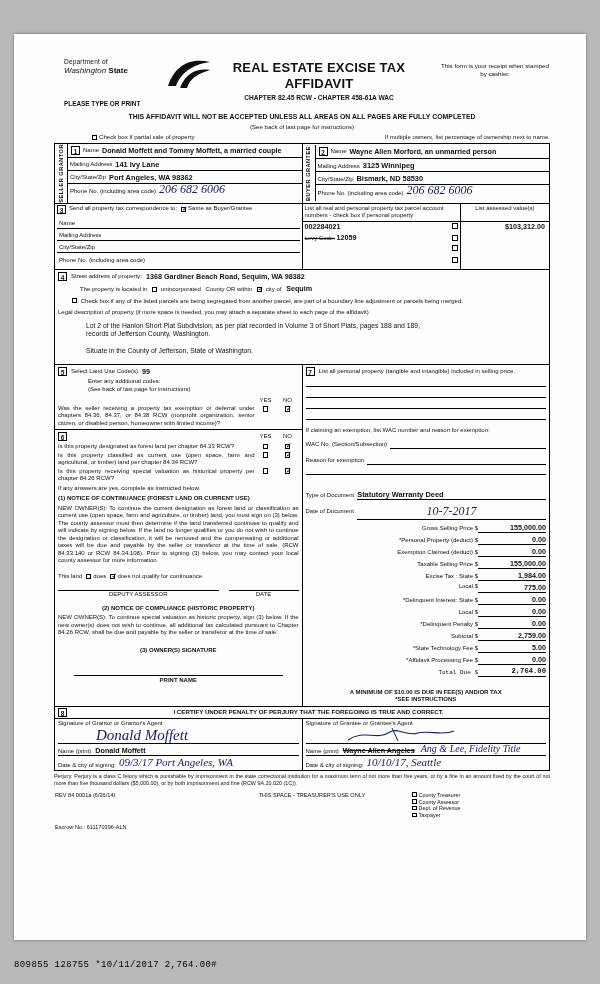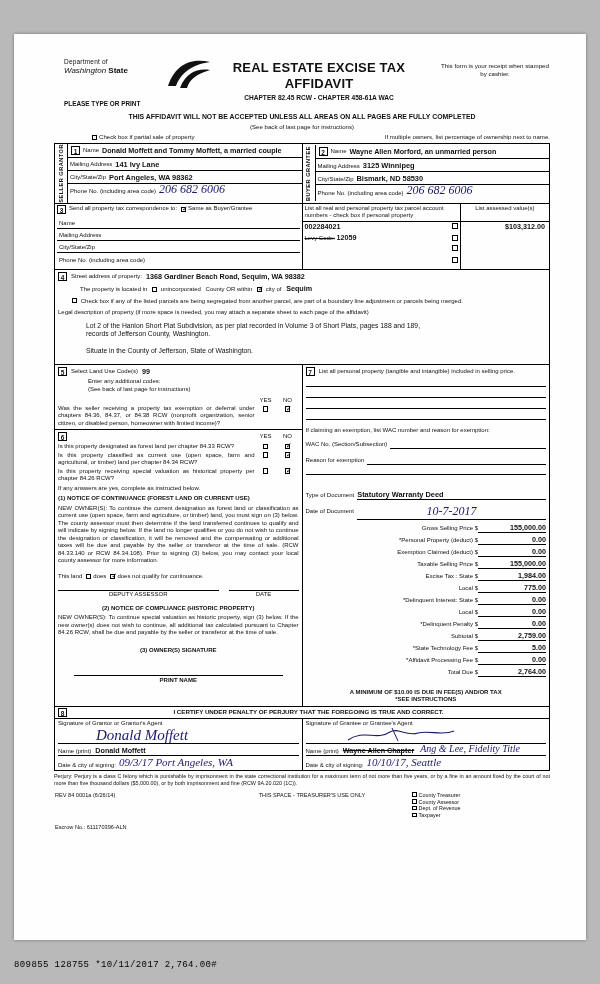--- a/index.html
+++ b/index.html
@@ -405,21 +405,21 @@
                 <div style="width:68px; border-bottom:.7px solid #000;" class="money">0.00</div>
               </div>
               <div style="display:flex; align-items:flex-end; margin-top:2px;">
                 <div style="flex:1; text-align:right;" class="lbl">Taxable Selling Price $</div>
                 <div style="width:68px; border-bottom:.7px solid #000;" class="money">155,000.00</div>
               </div>
               <div style="display:flex; align-items:flex-end; margin-top:2px;">
                 <div style="flex:1; text-align:right;" class="lbl">Excise Tax :  State $</div>
                 <div style="width:68px; border-bottom:.7px solid #000;" class="money">1,984.00</div>
               </div>
-              <div style="display:flex; align-items:flex-end; margin-top:2px;">
+              <div style="display:flex; align-items:flex-start; margin-top:2px;">
                 <div style="flex:1; text-align:right;" class="lbl">Local $</div>
                 <div style="width:68px; border-bottom:.7px solid #000;" class="money">775.00</div>
               </div>
               <div style="display:flex; align-items:flex-end; margin-top:2px;">
                 <div style="flex:1; text-align:right;" class="lbl">*Delinquent Interest:  State $</div>
                 <div style="width:68px; border-bottom:.7px solid #000;" class="money">0.00</div>
               </div>
               <div style="display:flex; align-items:flex-end; margin-top:2px;">
                 <div style="flex:1; text-align:right;" class="lbl">Local $</div>
                 <div style="width:68px; border-bottom:.7px solid #000;" class="money">0.00</div>
@@ -433,21 +433,21 @@
                 <div style="width:68px; border-bottom:.7px solid #000;" class="money">2,759.00</div>
               </div>
               <div style="display:flex; align-items:flex-end; margin-top:2px;">
                 <div style="flex:1; text-align:right;" class="lbl">*State Technology Fee $</div>
                 <div style="width:68px; border-bottom:.7px solid #000;" class="money">5.00</div>
               </div>
               <div style="display:flex; align-items:flex-end; margin-top:2px;">
                 <div style="flex:1; text-align:right;" class="lbl">*Affidavit Processing Fee $</div>
                 <div style="width:68px; border-bottom:.7px solid #000;" class="money">0.00</div>
               </div>
-              <div style="display:flex; align-items:flex-end; margin-top:2px;">
+              <div style="display:flex; align-items:flex-end; margin-top:2px;font-family:Liberation Mono, monospace;">
                 <div style="flex:1; text-align:right;" class="lbl">Total Due $</div>
                 <div style="width:68px; border-bottom:.7px solid #000;" class="money">2,764.00</div>
               </div>
             </div>
 
             <div class="lbl" style="font-weight:bold; text-align:center; margin-top:12px;">A MINIMUM OF $10.00 IS DUE IN FEE(S) AND/OR TAX</div>
             <div class="lbl" style="font-weight:bold; text-align:center;">*SEE INSTRUCTIONS</div>
           </td>
         </tr>
       </tbody>
@@ -478,21 +478,21 @@
             <td style="width:50%; padding:1px 3px;">
               <div class="lbl">Signature of Grantee or Grantee's Agent</div>
               <div style="height:17px; border-bottom:.7px solid #000; position:relative;">
                 <svg width="110" height="16" viewBox="0 0 110 16" style="position:absolute; left:40px; top:0;">
                   <path d="M2 13 C 18 2, 30 14, 44 5 C 52 0, 60 10, 72 6 C 84 3, 96 9, 108 4" stroke="#1a1a6a" fill="none" stroke-width="1.1"></path>
                   <path d="M46 1 L 52 14" stroke="#1a1a6a" fill="none" stroke-width="1"></path>
                 </svg>
               </div>
               <div style="display:flex; align-items:flex-end; border-bottom:.7px solid #000; height:12px;">
                 <span class="lbl">Name (print)</span>
-                <span class="val strike" style="padding-left:4px">Wayne Allen Chapter</span>
+                <span class="val strike" style="padding-left:4px">Wayne Allen Angeles</span>
                 <span class="hand" style="padding-left:6px; font-size:10px;">Ang &amp; Lee, Fidelity Title</span>
               </div>
               <div style="display:flex; align-items:flex-end; height:13px;">
                 <span class="lbl">Date &amp; city of signing:</span>
                 <span class="hand" style="padding-left:3px; font-size:11px;">10/10/17,  Seattle</span>
               </div>
             </td>
           </tr>
         </tbody>
           </table>

